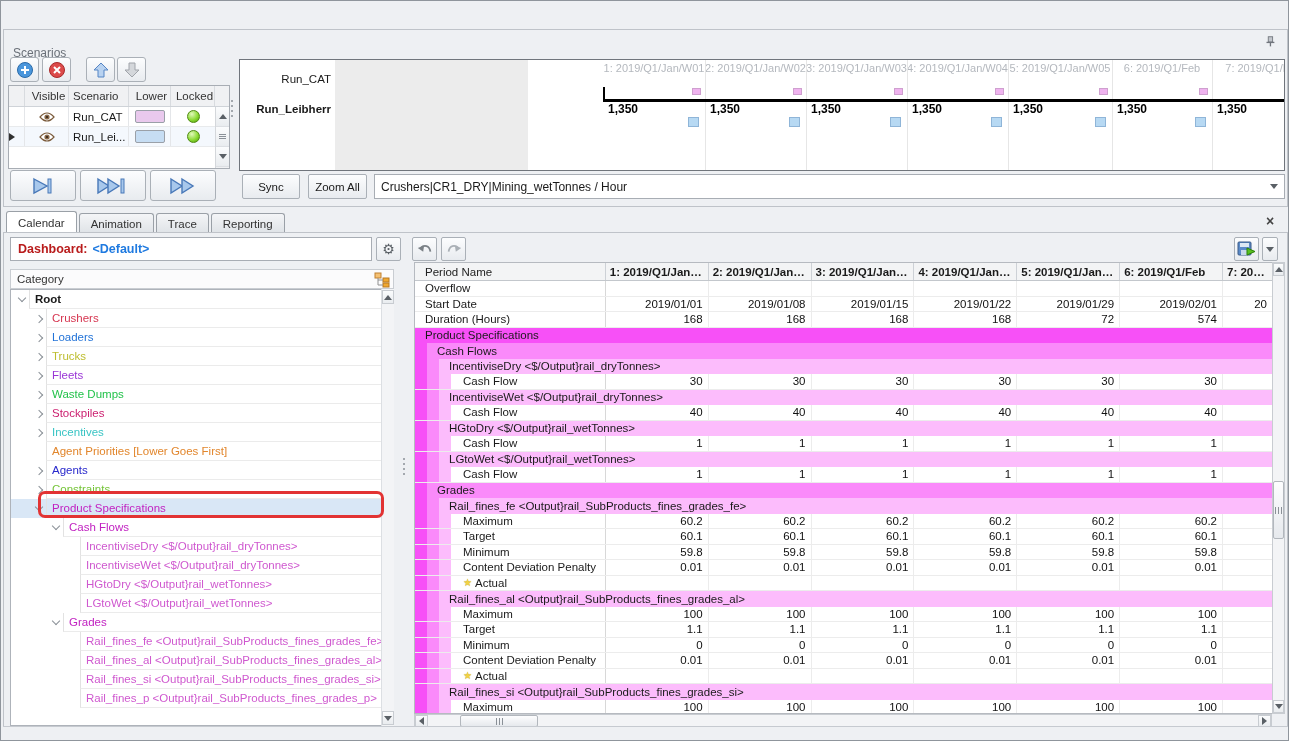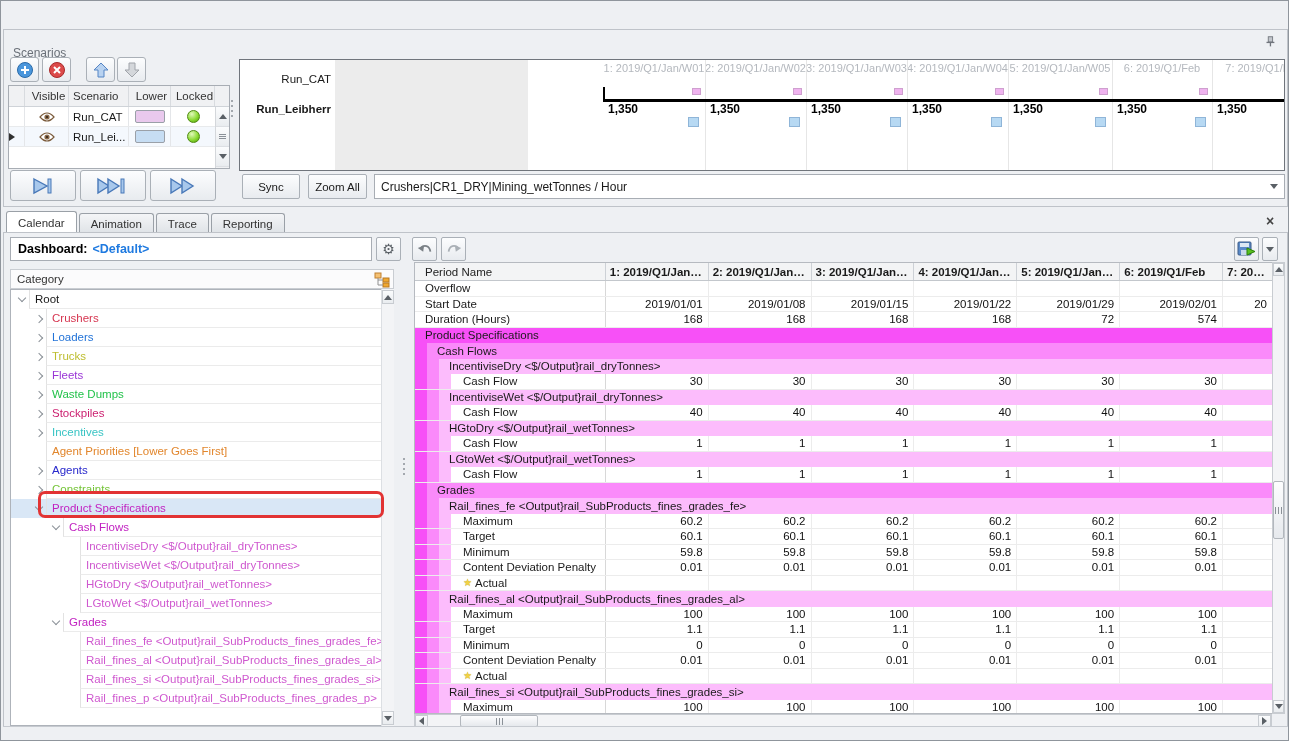--- a/index.html
+++ b/index.html
@@ -75,21 +75,21 @@
   .lowtabs{position:absolute;left:2px;top:209px;width:1285px;height:23px;display:flex;align-items:flex-end;padding-left:3px;}
   .ltab{height:20px;border:1px solid #9aa0a7;border-bottom:none;border-radius:3px 3px 0 0;padding:0 11px;display:flex;
         align-items:center;background:linear-gradient(#f4f5f7,#dfe3e7);margin-right:2px;font-size:11.5px;color:#333;}
   .ltab.active{height:23px;background:#fff;margin-bottom:-1px;}
   .closex{position:absolute;right:10px;top:212px;width:16px;height:16px;display:flex;align-items:center;justify-content:center;
           color:#444;font-size:14px;font-weight:bold;}
 
   .lower{position:absolute;left:2px;top:231px;width:1285px;height:494px;background:#eef0f3;border:1px solid #bfc3c9;border-bottom:none;}
   .dashbar{position:absolute;left:6px;top:4px;width:362px;height:24px;background:#fff;border:1px solid #a8adb4;
            display:flex;align-items:center;padding-left:7px;font-weight:bold;font-size:12.5px;}
-  .dashlabel{color:#000000;text-align:right;} .dashval{color:#1f7ae0;margin-left:5px;}
+  .dashlabel{color:#b91c1c;text-align:right;} .dashval{color:#1f7ae0;margin-left:5px;}
   .sqbtn{position:absolute;width:25px;height:24px;border:1px solid #aab0b7;border-radius:2px;
          background:linear-gradient(#fcfdfe,#e8ebef);display:flex;align-items:center;justify-content:center;}
   .cathead{position:absolute;left:6px;top:36px;width:384px;height:20px;background:#fbfbfc;border:1px solid #c9cdd2;
            display:flex;align-items:center;padding-left:6px;color:#333;font-size:11.5px;}
   .catheadicon{position:absolute;right:3px;top:2px;}
 
   
   .tree{position:absolute;left:6px;top:56px;width:384px;height:437px;background:#fff;border:1px solid #aeb3ba;overflow:hidden;}
   .trow2{display:flex;height:19px;align-items:stretch;font-size:11.5px;width:370px;}
   .trow2.tsel{background:#d9e7f6;}
@@ -396,21 +396,21 @@
           </svg>
       </span>
     </div>
 
     <div class="tree">
         <div class="trow2">
           <div class="tindent" style="width: 4px;"></div>
           <div class="texp">
             <i class="chev open"></i>
           </div>
-          <div class="tlab" style="color: rgb(26, 26, 26); font-weight: normal;">Root</div>
+          <div class="tlab" style="color: rgb(26, 26, 26); font-weight: bold;">Root</div>
         </div>
         <div class="trow2">
           <div class="tindent" style="width: 21px;"></div>
           <div class="texp">
             <i class="chev"></i>
           </div>
           <div class="tlab" style="color: rgb(214, 53, 80);">Crushers</div>
         </div>
         <div class="trow2">
           <div class="tindent" style="width: 21px;"></div>

